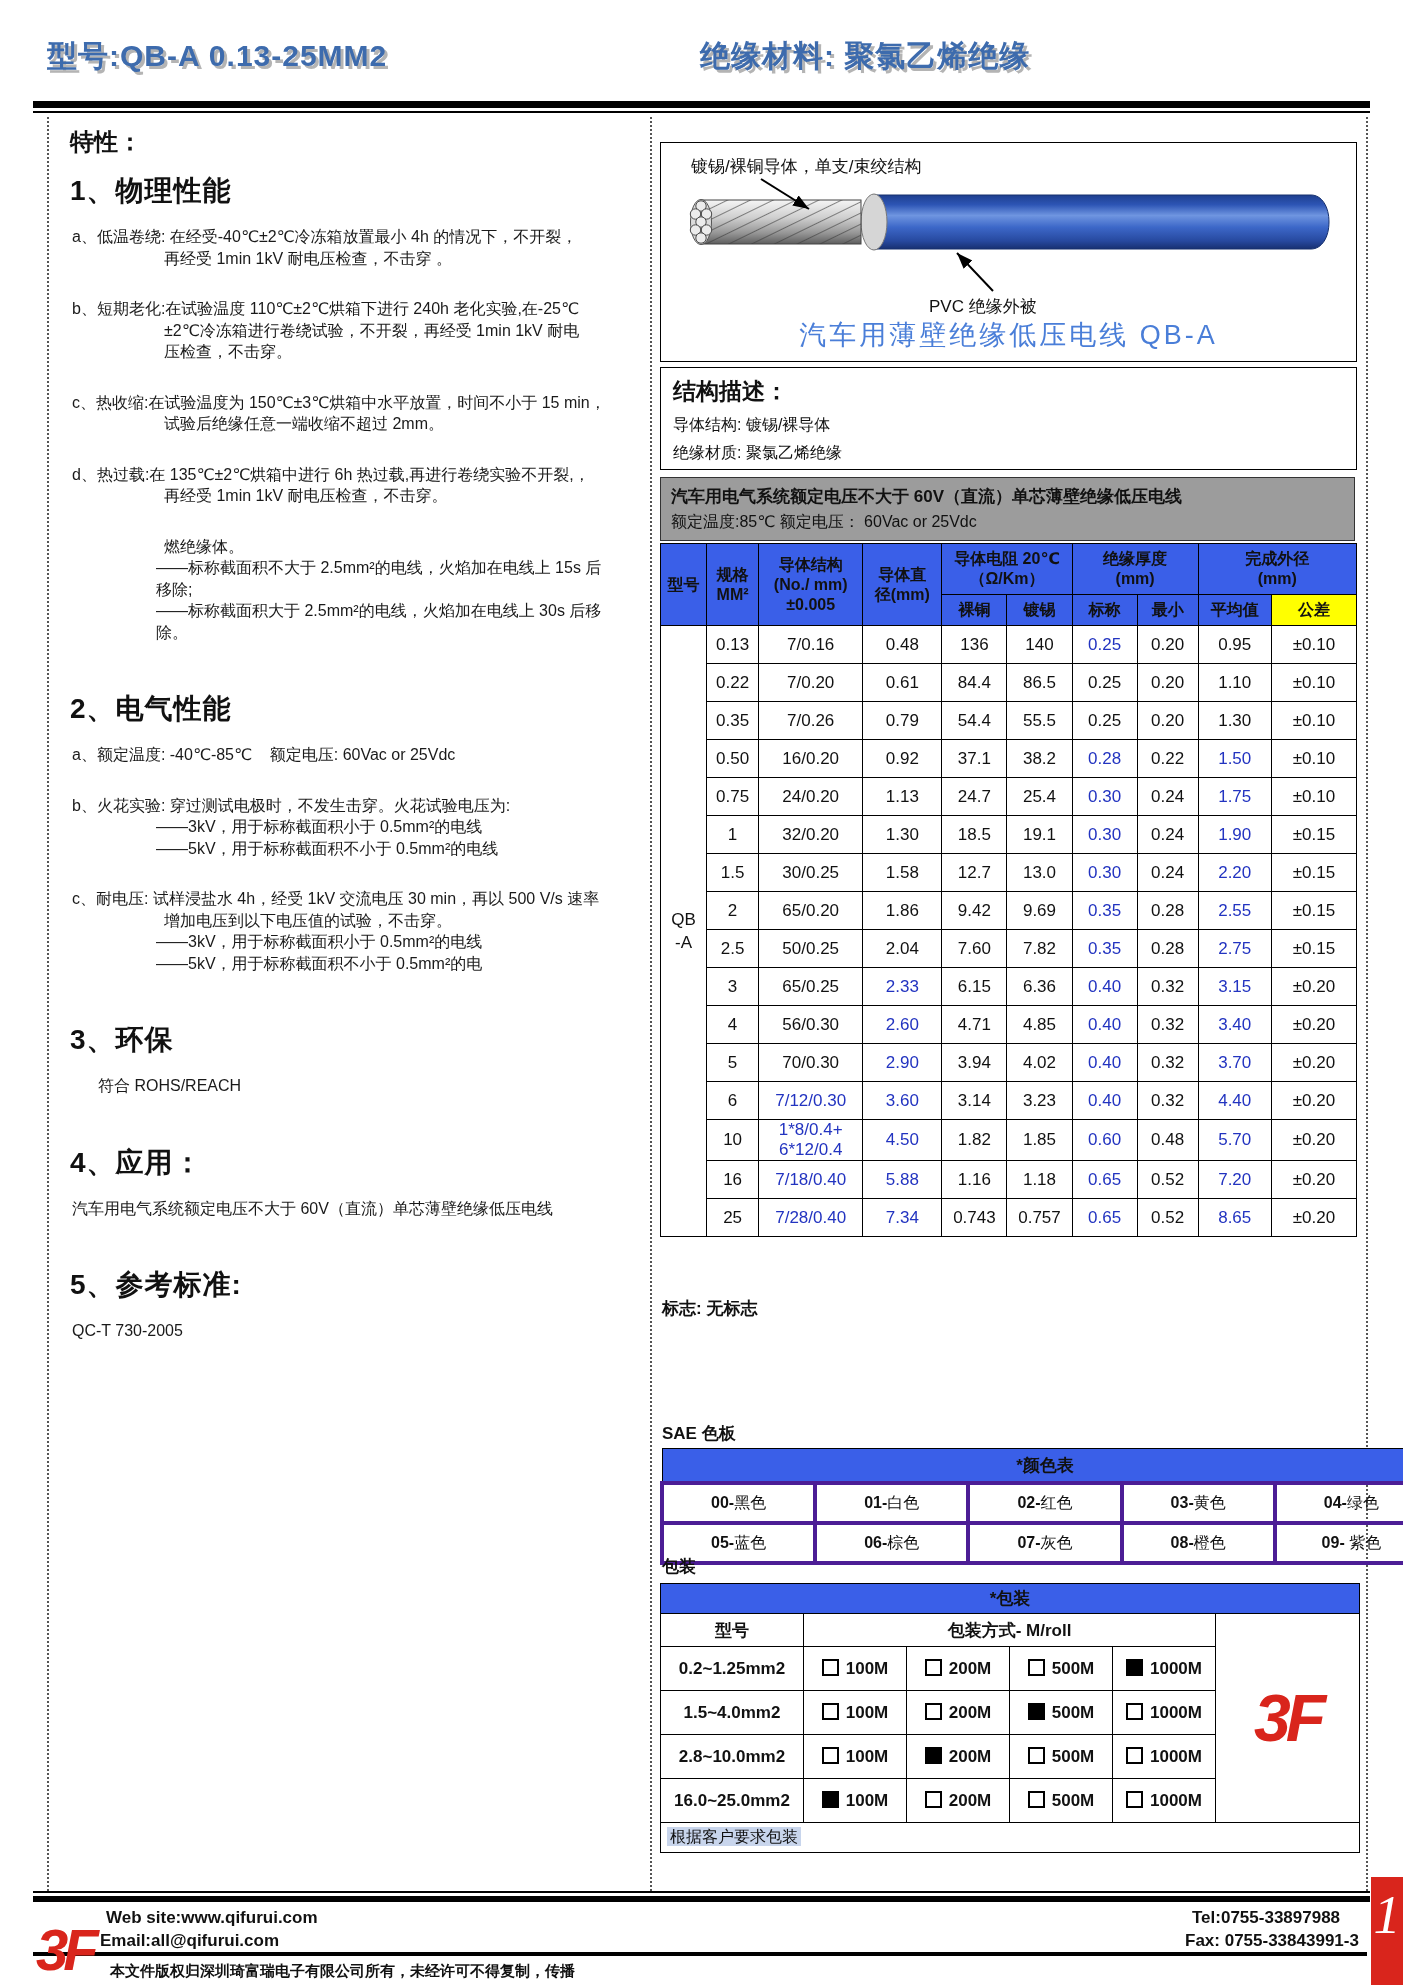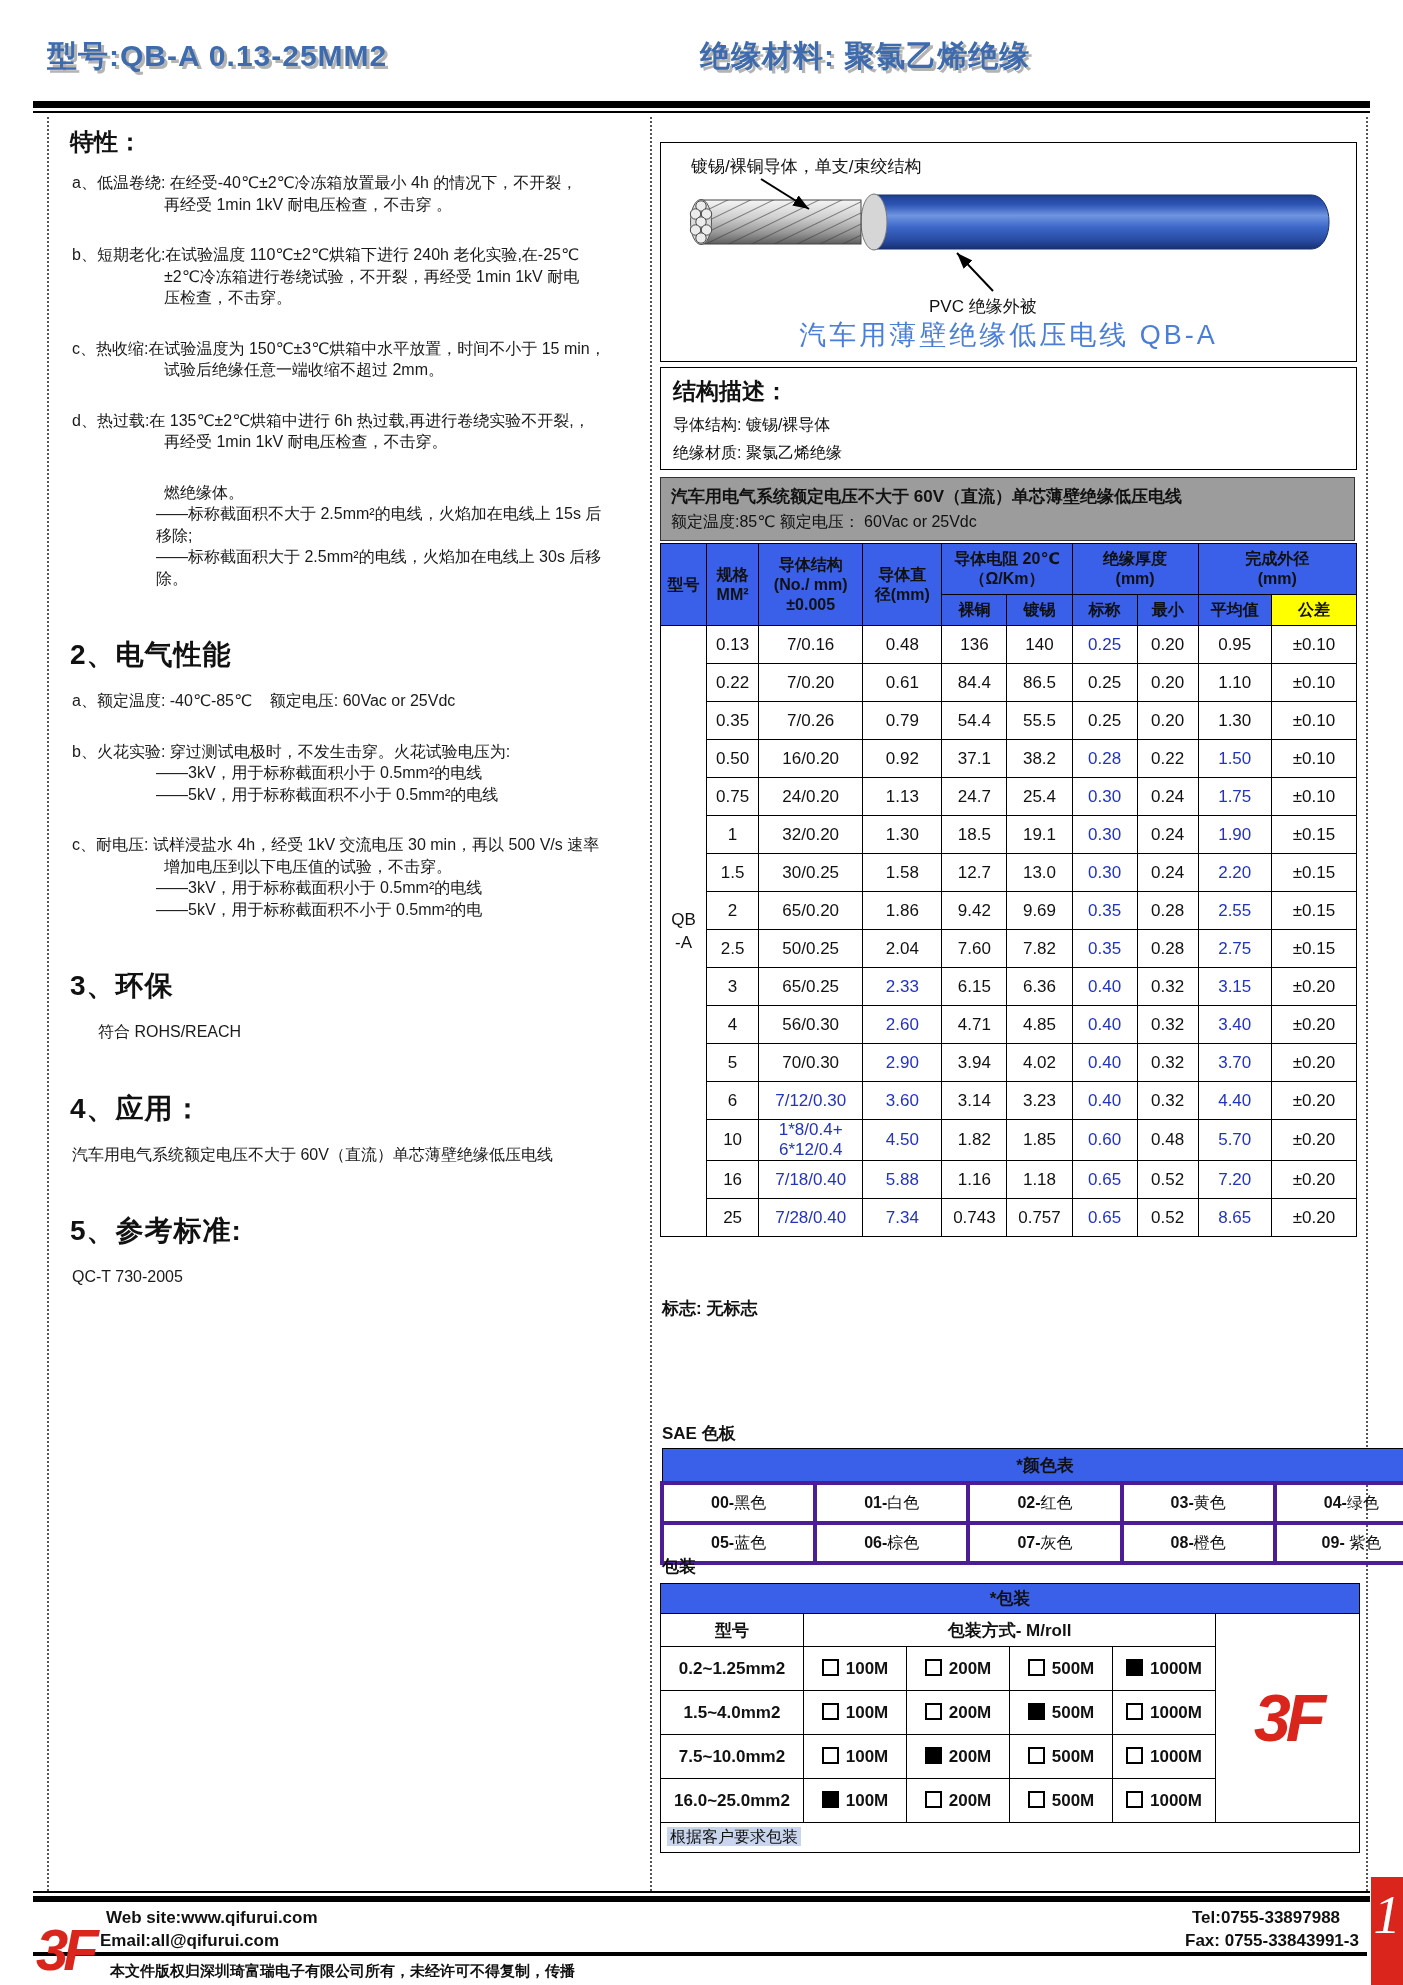--- a/index.html
+++ b/index.html
@@ -102,20 +102,21 @@
   <div class="hdr-title" id="hdr-left">型号:QB-A 0.13-25MM2</div>
   <div class="hdr-title" id="hdr-right">绝缘材料: 聚氯乙烯绝缘</div>
   <div class="rule" id="r1a"></div>
   <div class="rule" id="r1b"></div>
   <div class="vb" id="vb1"></div>
   <div class="vb" id="vb2"></div>
   <div class="vb" id="vb3"></div>
 
   <div id="left-col">
       <div class="lb-title">特性：</div>
+      <div class="lb-h">1、物理性能</div>
       <div class="lb-p1">a、低温卷绕: 在经受-40℃±2℃冷冻箱放置最小 4h 的情况下，不开裂，</div>
       <div class="lb-p2">再经受 1min 1kV 耐电压检查，不击穿 。</div>
       <div class="lb-gap"></div>
       <div class="lb-p1">b、短期老化:在试验温度 110℃±2℃烘箱下进行 240h 老化实验,在-25℃</div>
       <div class="lb-p2">±2℃冷冻箱进行卷绕试验，不开裂，再经受 1min 1kV 耐电</div>
       <div class="lb-p2">压检查，不击穿。</div>
       <div class="lb-gap"></div>
       <div class="lb-p1">c、热收缩:在试验温度为 150℃±3℃烘箱中水平放置，时间不小于 15 min，</div>
       <div class="lb-p2">试验后绝缘任意一端收缩不超过 2mm。</div>
       <div class="lb-gap"></div>
@@ -492,21 +493,21 @@
           <td><span class="cb checked"></span><span class="opt-label">1000M</span></td>
         </tr>
         <tr class="pk-row">
           <td>1.5~4.0mm2</td>
           <td><span class="cb"></span><span class="opt-label">100M</span></td>
           <td><span class="cb"></span><span class="opt-label">200M</span></td>
           <td><span class="cb checked"></span><span class="opt-label">500M</span></td>
           <td><span class="cb"></span><span class="opt-label">1000M</span></td>
         </tr>
         <tr class="pk-row">
-          <td>7.5~10.0mm2</td>
+          <td>2.8~10.0mm2</td>
           <td><span class="cb"></span><span class="opt-label">100M</span></td>
           <td><span class="cb checked"></span><span class="opt-label">200M</span></td>
           <td><span class="cb"></span><span class="opt-label">500M</span></td>
           <td><span class="cb"></span><span class="opt-label">1000M</span></td>
         </tr>
         <tr class="pk-row">
           <td>16.0~25.0mm2</td>
           <td><span class="cb checked"></span><span class="opt-label">100M</span></td>
           <td><span class="cb"></span><span class="opt-label">200M</span></td>
           <td><span class="cb"></span><span class="opt-label">500M</span></td>

